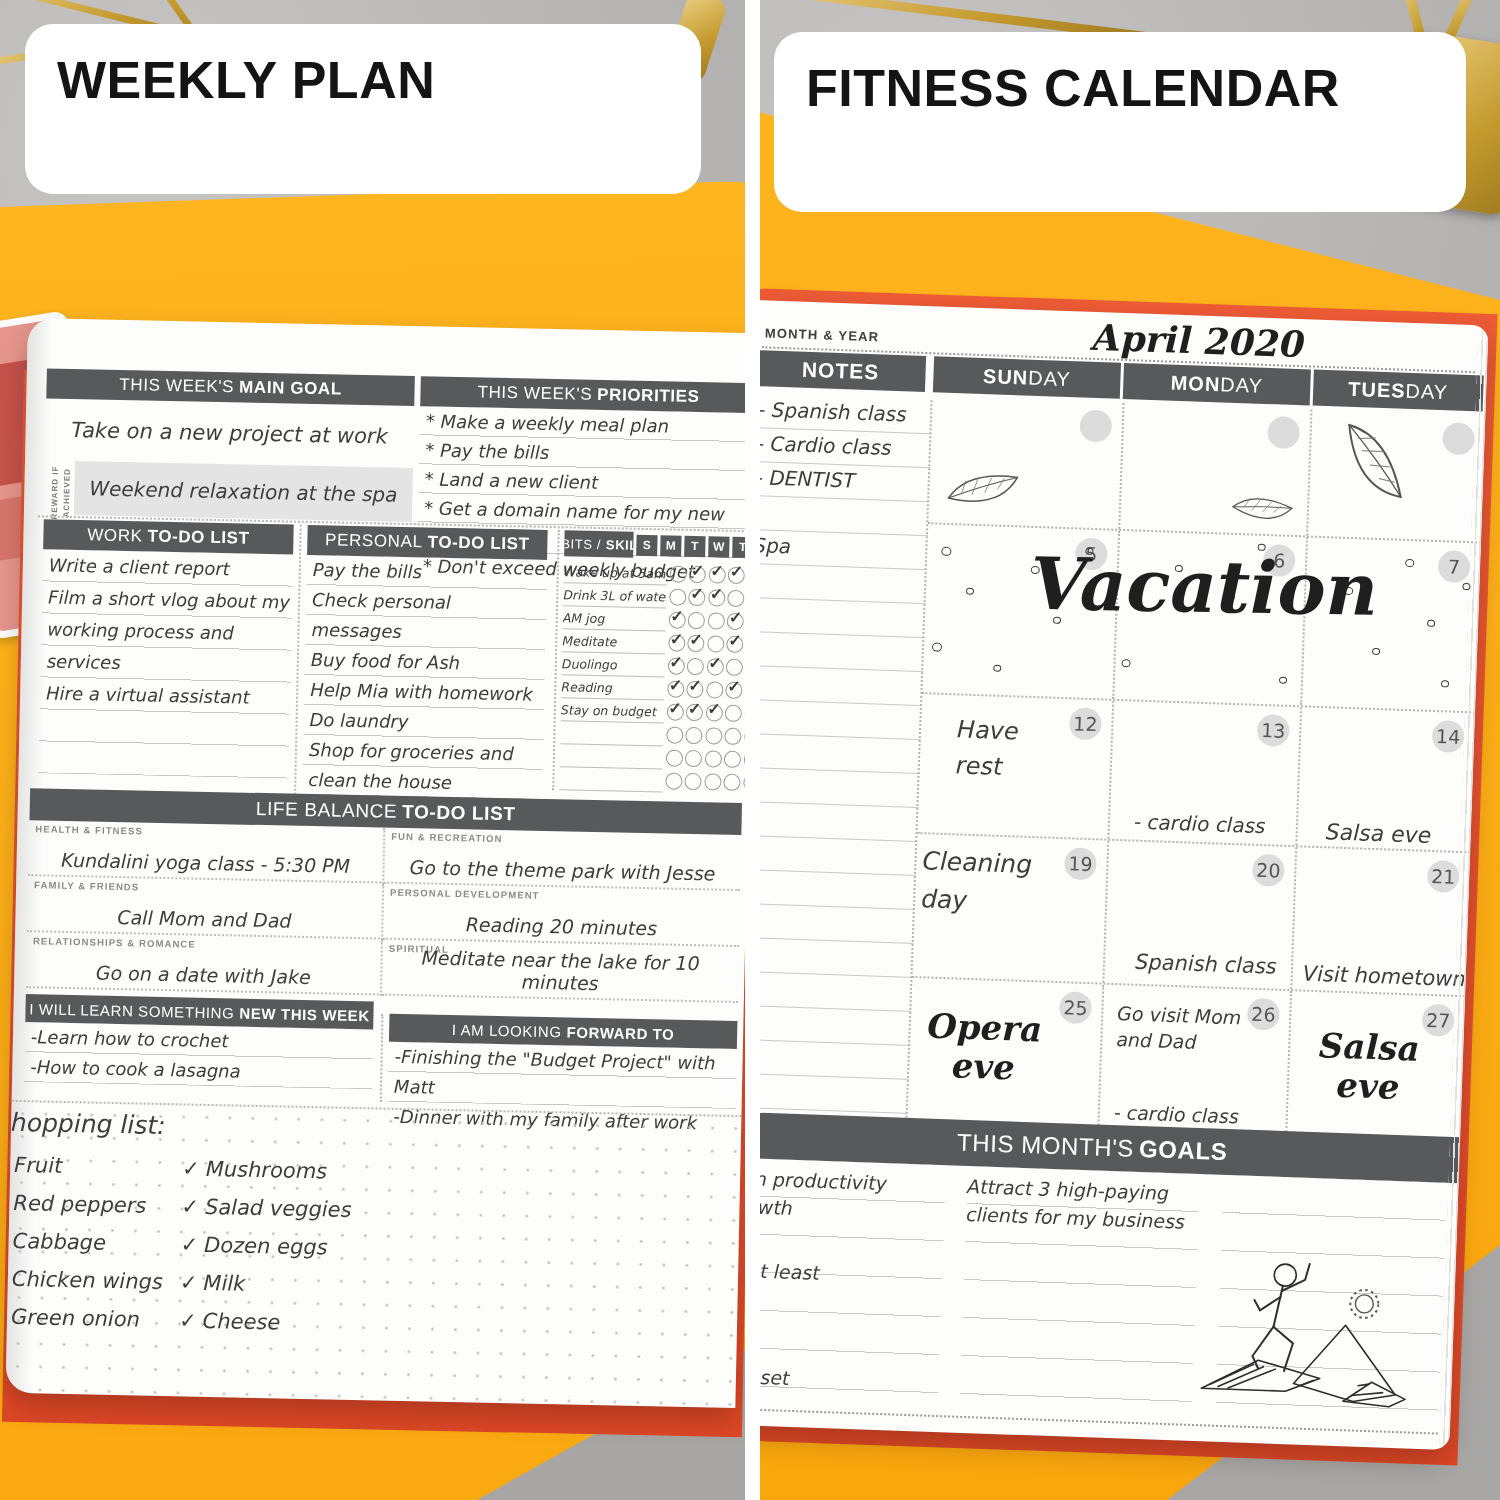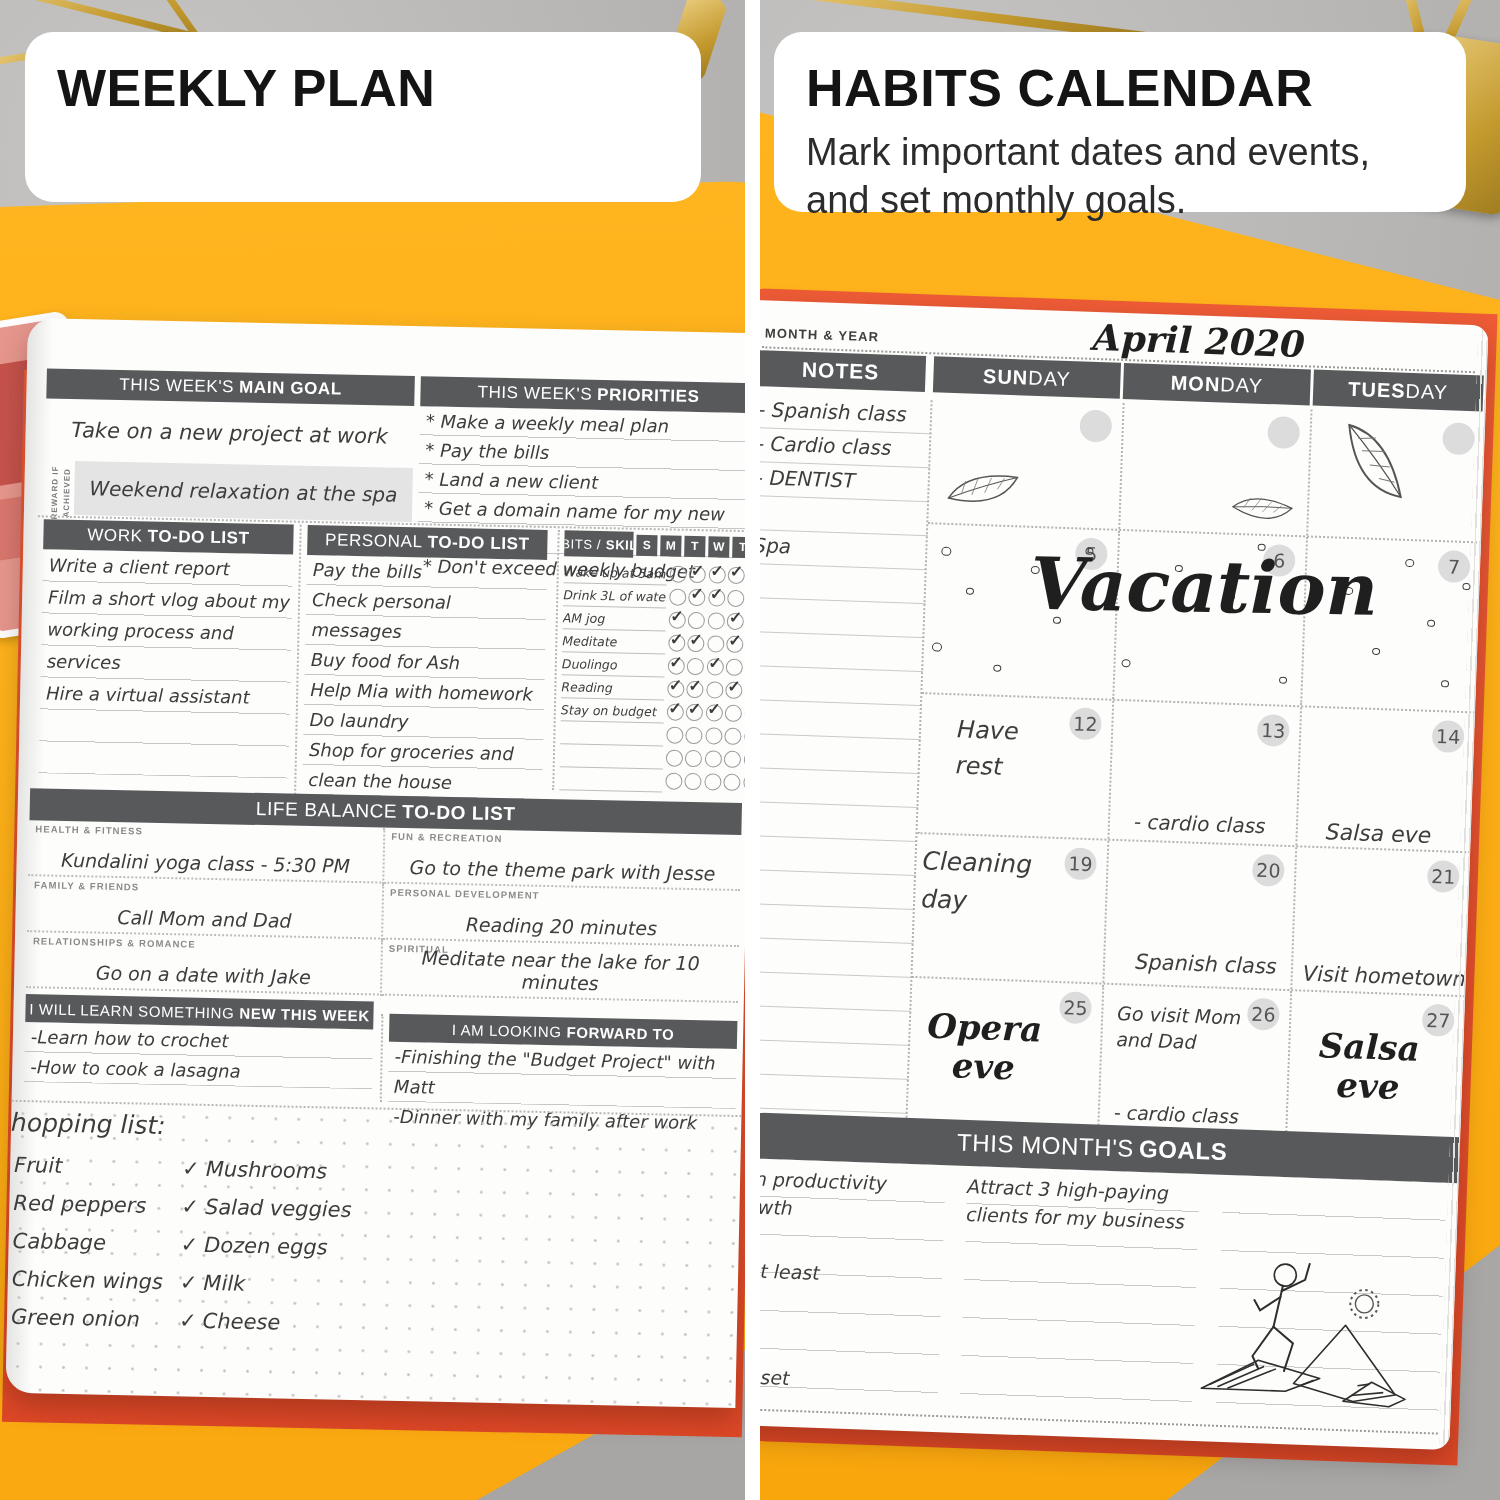--- a/index.html
+++ b/index.html
@@ -395,21 +395,21 @@
         <div style="position:absolute;left:172px;top:44px;">
           <div class="hand shop-item"><span class="scheck">✓</span><span>Mushrooms</span></div>
           <div class="hand shop-item"><span class="scheck">✓</span><span>Salad veggies</span></div>
           <div class="hand shop-item"><span class="scheck">✓</span><span>Dozen eggs</span></div>
           <div class="hand shop-item"><span class="scheck">✓</span><span>Milk</span></div>
           <div class="hand shop-item"><span class="scheck">✓</span><span>Cheese</span></div>
         </div>
       </div>
     </div>
 
-    <div class="callout" style="left:25px;top:32px;width:676px;height:170px;">
+    <div class="callout" style="left:25px;top:24px;width:676px;height:170px;">
       <div class="t">WEEKLY PLAN</div>
     </div>
   </div>
 
   <div class="divider"></div>
 
   <div class="half half-right">
     <div class="concrete"></div>
     <div class="gpen-right gold"></div>
     <div class="yellow-right"></div>
@@ -626,17 +626,16 @@
           </g>
           <g fill="none" stroke="#555" stroke-width="1.4">
             <circle cx="168" cy="48" r="9"></circle>
             <circle cx="168" cy="48" r="14" stroke-dasharray="2.5 3.5" stroke-width="2"></circle>
           </g>
         </svg>
       </div>
     </div>
 
     <div class="callout" style="left:14px;top:32px;width:692px;height:180px;">
-      <div class="t">HABITS CALENDAR</div>
-      <div class="d" style="width:620px;">Mark important dates and events, and set monthly goals.</div>
+      <div class="t">FITNESS CALENDAR</div>
     </div>
   </div>
 </div>
 
 </body></html>

